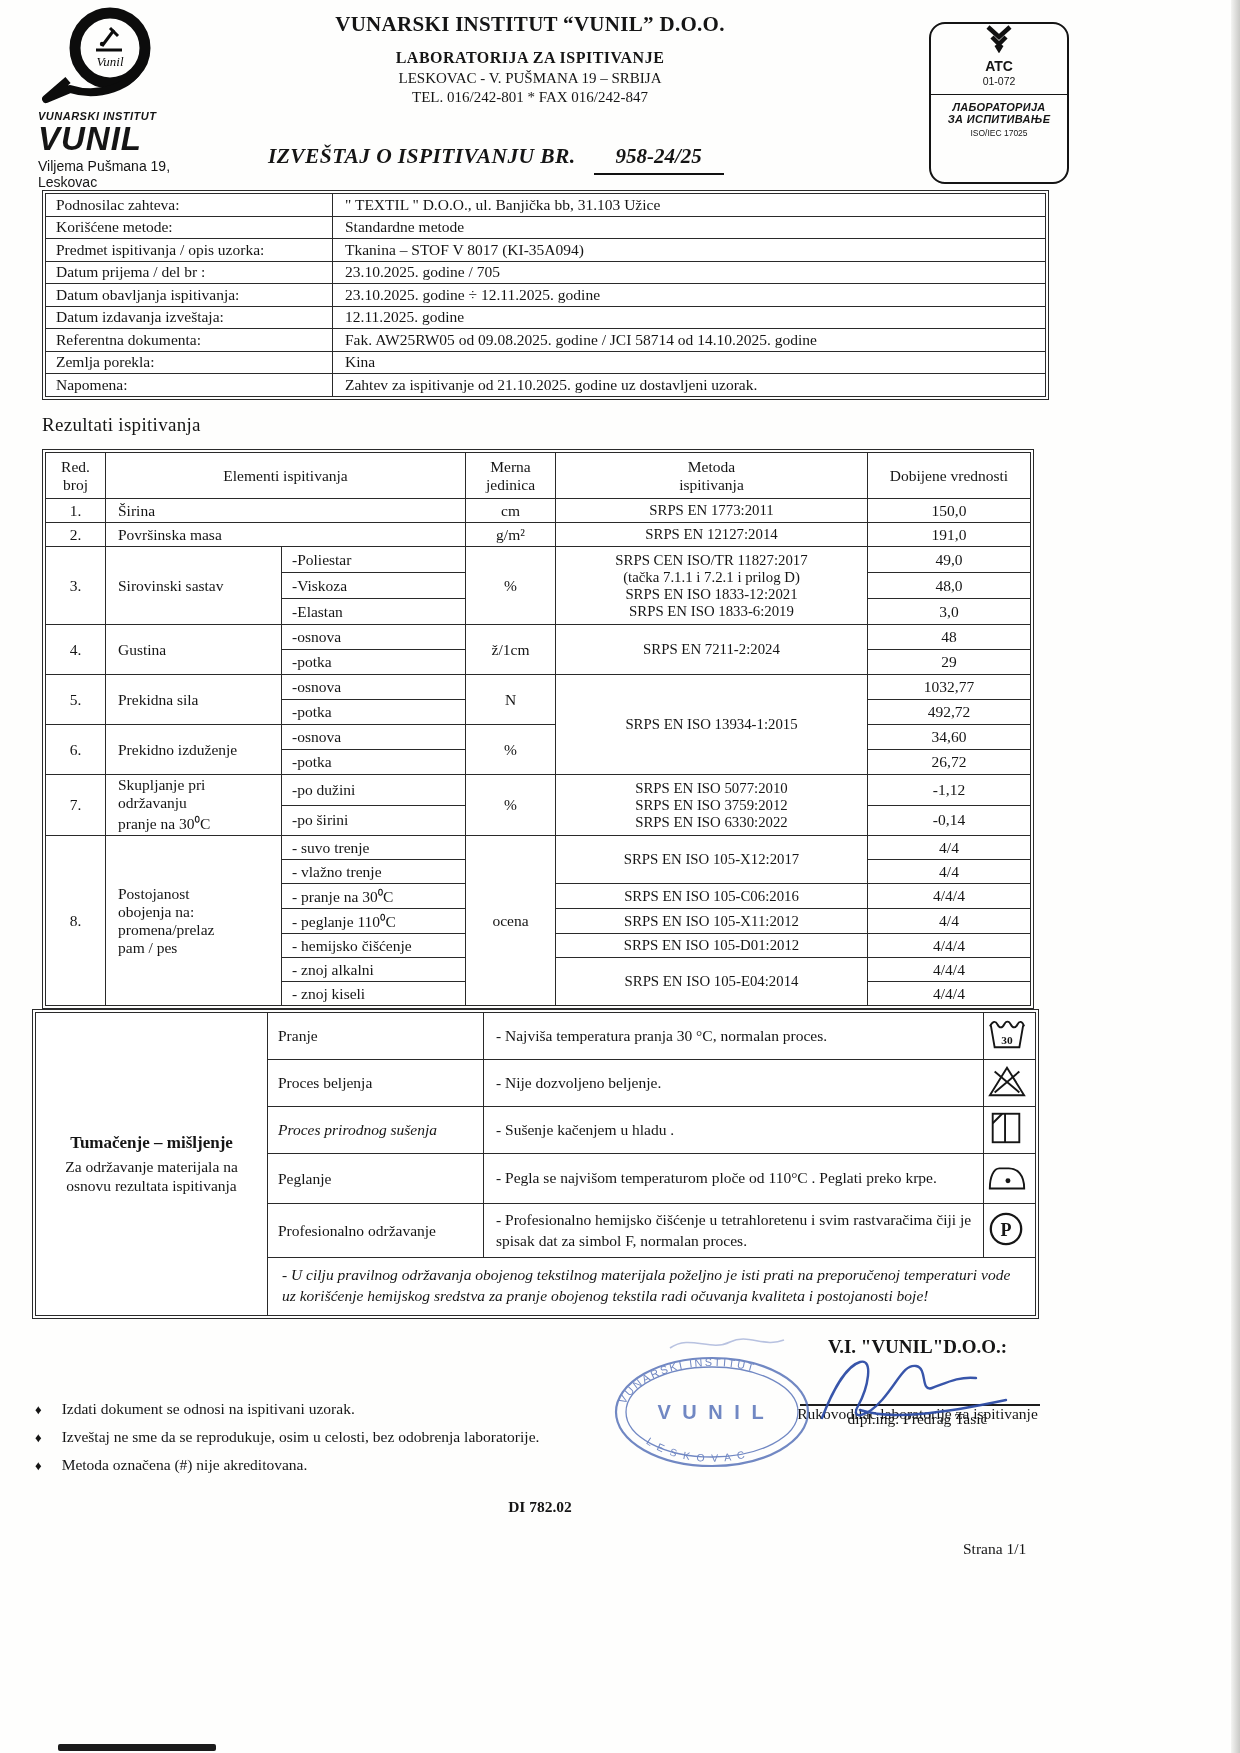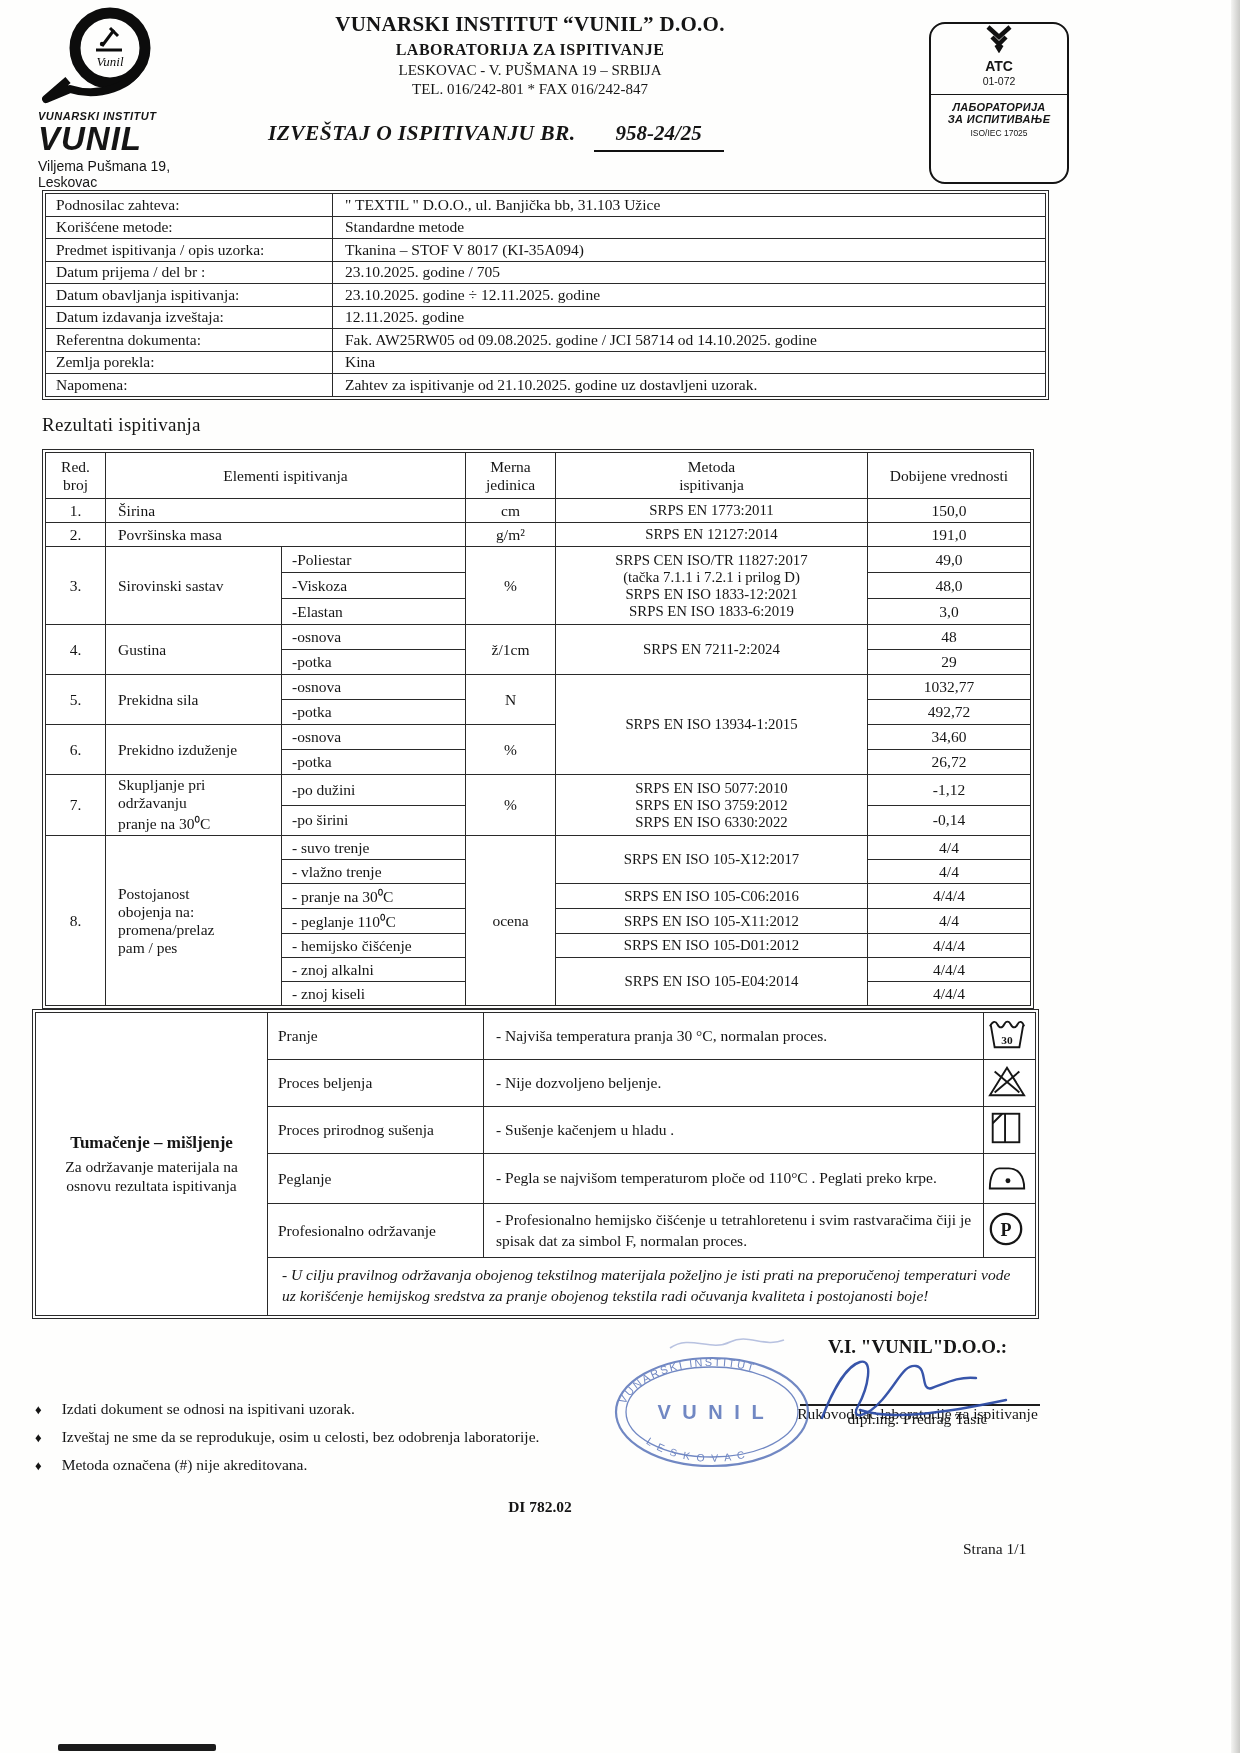--- a/index.html
+++ b/index.html
@@ -15,21 +15,21 @@
 
   table.doc { border-collapse:collapse; outline:1px solid #2a2a2a; outline-offset:2px; table-layout:fixed; background:#fff; }
   table.doc td { border:1px solid #2a2a2a; font-size:15.5px; padding:1px 5px; vertical-align:middle; overflow:hidden; }
 
   
   .logo-inst { font-size:11px; font-weight:bold; font-style:italic; letter-spacing:.5px; font-family:"Liberation Sans",sans-serif; margin-top:2px; }
   .logo-brand { font-size:33px; font-weight:bold; font-style:italic; letter-spacing:1px; font-family:"Liberation Sans",sans-serif; line-height:1.05; }
   .logo-addr { font-size:14px; font-family:"Liberation Sans",sans-serif; margin-top:1px; }
   .hc { text-align:center; }
   .hc .l1 { font-size:21px; font-weight:bold; letter-spacing:.3px; }
-  .hc .l2 { font-size:16px; font-weight:bold; margin-top:4px; letter-spacing:.5px; }
+  .hc .l2 { font-size:16px; font-weight:bold; margin-top:12px; letter-spacing:.5px; }
   .hc .l3 { font-size:15px; margin-top:3px; }
   .hc .l4 { font-size:15px; margin-top:2px; }
   .report-row { display:flex; align-items:baseline; }
   .report-title { font-size:21.5px; font-weight:bold; font-style:italic; letter-spacing:.4px; }
   .report-number { font-size:21px; font-weight:bold; font-style:italic; border-bottom:2.5px solid #111; padding:0 22px 4px 22px; margin-left:18px; }
   .badge { border:2.5px solid #141414; border-radius:16px; text-align:center; padding-top:1px; font-family:"Liberation Sans",sans-serif;margin-left:36px; }
   .badge .atc { font-weight:bold; font-size:14px; margin-top:1px; }
   .badge .num { font-size:10.5px; margin-top:1px; }
   .bdiv { border-top:1.5px solid #141414; margin:7px 0 6px 0; }
   .badge .b1 { font-size:11px; font-weight:bold; letter-spacing:.3px;font-style:italic; }
@@ -98,21 +98,21 @@
     <div class="logo-addr">Viljema Pušmana 19, Leskovac</div>
   </div>
 
   <div class="abs hc" style="left:240px; top:12px; width:580px;">
     <div class="l1">VUNARSKI INSTITUT “VUNIL” D.O.O.</div>
     <div class="l2">LABORATORIJA ZA ISPITIVANJE</div>
     <div class="l3">LESKOVAC - V. PUŠMANA 19 – SRBIJA</div>
     <div class="l4">TEL. 016/242-801 * FAX  016/242-847</div>
   </div>
 
-  <div class="abs report-row" style="left:268px; top:121px;">
+  <div class="abs report-row" style="left:268px; top:144px;">
     <span class="report-title">IZVEŠTAJ O ISPITIVANJU BR.</span>
     <span class="report-number">958-24/25</span>
   </div>
 
   <div class="abs badge" style="left:893px; top:22px; width:140px; height:162px;">
     <svg width="30" height="28" viewBox="0 0 30 28">
       <path d="M4,2 L15,12 L26,2" fill="none" stroke="#111" stroke-width="4.5"></path>
       <path d="M8,12 L15,19 L22,12" fill="none" stroke="#111" stroke-width="4.5"></path>
       <path d="M12,20 L15,25 L18,20" fill="none" stroke="#111" stroke-width="3.5"></path>
     </svg>
@@ -349,21 +349,21 @@
       <td class="cname" style="height:40px;">Proces beljenja</td>
       <td class="cdesc">-  Nije dozvoljeno beljenje.</td>
       <td class="cicon">
         <svg width="42" height="38" viewBox="0 0 44 40">
           <path d="M22,6 L4,35 L40,35 Z" fill="none" stroke="#161616" stroke-width="2"></path>
           <path d="M9,10 L35,32 M35,10 L9,32" fill="none" stroke="#161616" stroke-width="2"></path>
         </svg>
       </td>
     </tr>
     <tr>
-      <td class="cname" style="height:40px;">Proces prirodnog sušenja</td>
+      <td class="cname" style="height:40px;font-style:italic;">Proces prirodnog sušenja</td>
       <td class="cdesc">-  Sušenje kačenjem u hladu .</td>
       <td class="cicon">
         <svg width="40" height="38" viewBox="0 0 40 40">
           <rect x="6" y="5" width="28" height="30" fill="none" stroke="#161616" stroke-width="2"></rect>
           <path d="M6,15 L16,5" stroke="#161616" stroke-width="2"></path>
           <path d="M19,5 L19,35" stroke="#161616" stroke-width="2"></path>
         </svg>
       </td>
     </tr>
     <tr>

